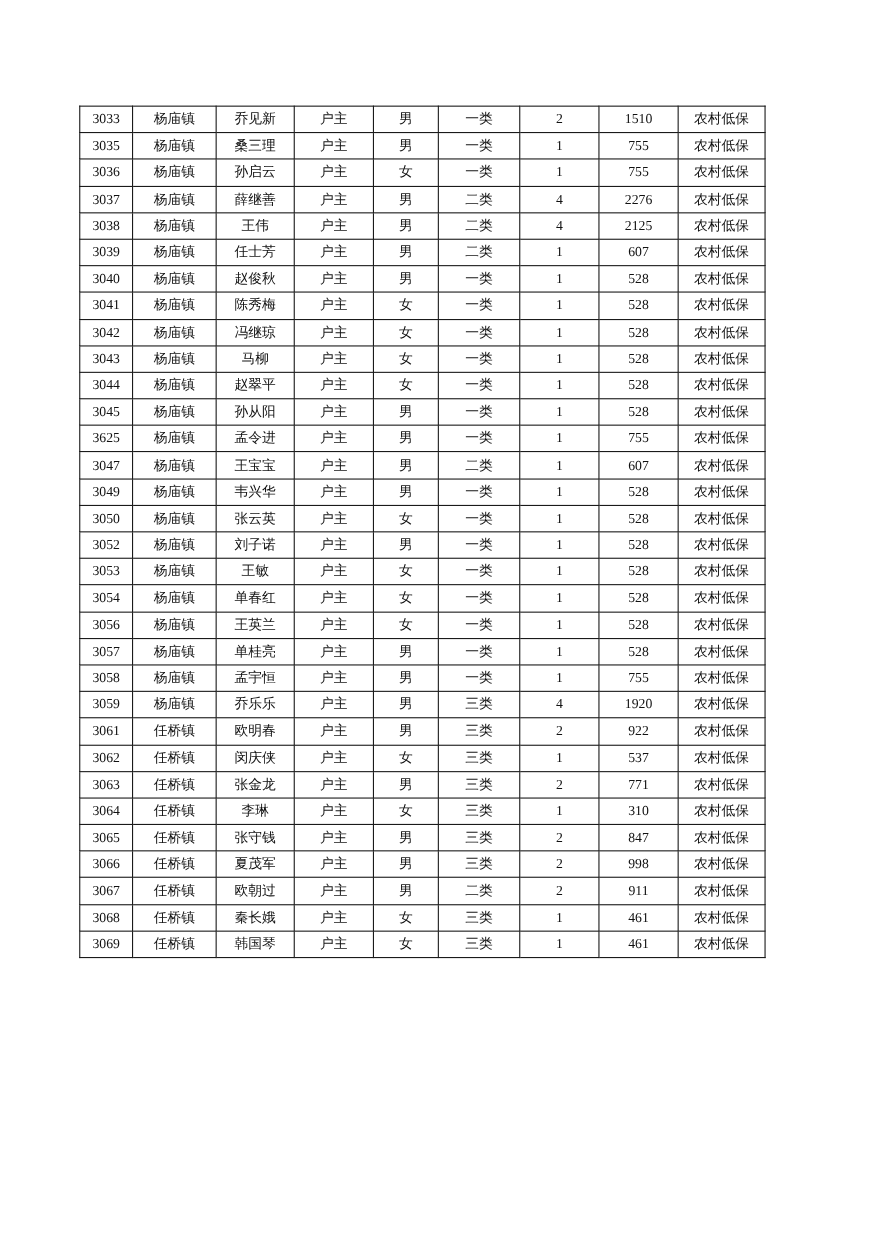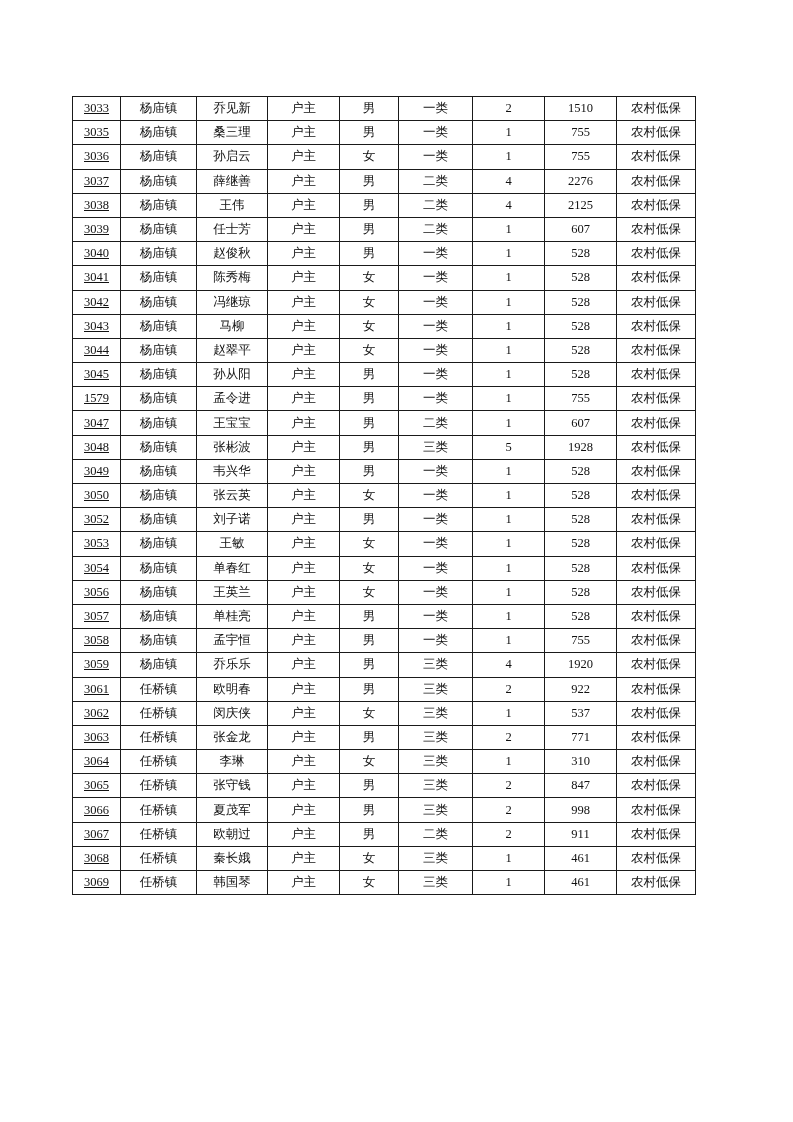--- a/index.html
+++ b/index.html
@@ -3,21 +3,21 @@
 <meta charset="utf-8">
 <style>
   html, body { margin: 0; padding: 0; background: #ffffff; }
   body { width: 793px; height: 1122px; position: relative; overflow: hidden;
          font-family: "DejaVu Serif", "Liberation Serif", serif; color: #111; }
   table.roster { position: absolute; left: 72px; top: 96px; border-collapse: collapse;
                  table-layout: fixed; width: 623px; }
   table.roster td { border: 1.5px solid #1a1a1a; height: 23.2px; padding: 0;
                     text-align: center; vertical-align: middle; font-size: 12.5px;
                     white-space: nowrap; overflow: hidden; }
-  td.c-id { font-family: "Liberation Serif", serif; font-size: 13px; text-decoration: underline; }
+  td.c-id { font-family: "Liberation Serif", serif; font-size: 13px; }
   td.c-num { font-family: "Liberation Serif", serif; font-size: 13px; }
 </style>
 </head>
 <body>
 
 <table class="roster">
   <colgroup>
     <col style="width:48px">
       <col style="width:76px">
       <col style="width:71px">
@@ -155,50 +155,39 @@
         <td>杨庙镇</td>
         <td>孙从阳</td>
         <td>户主</td>
         <td>男</td>
         <td>一类</td>
         <td class="c-num">1</td>
         <td class="c-num">528</td>
         <td>农村低保</td>
       </tr>
       <tr>
-        <td class="c-id">1579</td>
+        <td class="c-id">3625</td>
         <td>杨庙镇</td>
         <td>孟令进</td>
         <td>户主</td>
         <td>男</td>
         <td>一类</td>
         <td class="c-num">1</td>
         <td class="c-num">755</td>
         <td>农村低保</td>
       </tr>
       <tr>
         <td class="c-id">3047</td>
         <td>杨庙镇</td>
         <td>王宝宝</td>
         <td>户主</td>
         <td>男</td>
         <td>二类</td>
         <td class="c-num">1</td>
         <td class="c-num">607</td>
-        <td>农村低保</td>
-      </tr>
-      <tr>
-        <td class="c-id">3048</td>
-        <td>杨庙镇</td>
-        <td>张彬波</td>
-        <td>户主</td>
-        <td>男</td>
-        <td>三类</td>
-        <td class="c-num">5</td>
-        <td class="c-num">1928</td>
         <td>农村低保</td>
       </tr>
       <tr>
         <td class="c-id">3049</td>
         <td>杨庙镇</td>
         <td>韦兴华</td>
         <td>户主</td>
         <td>男</td>
         <td>一类</td>
         <td class="c-num">1</td>

